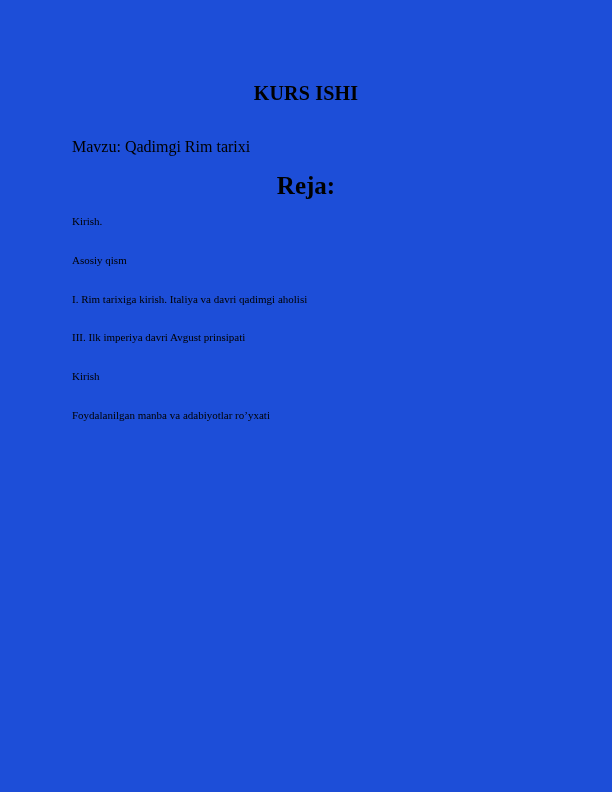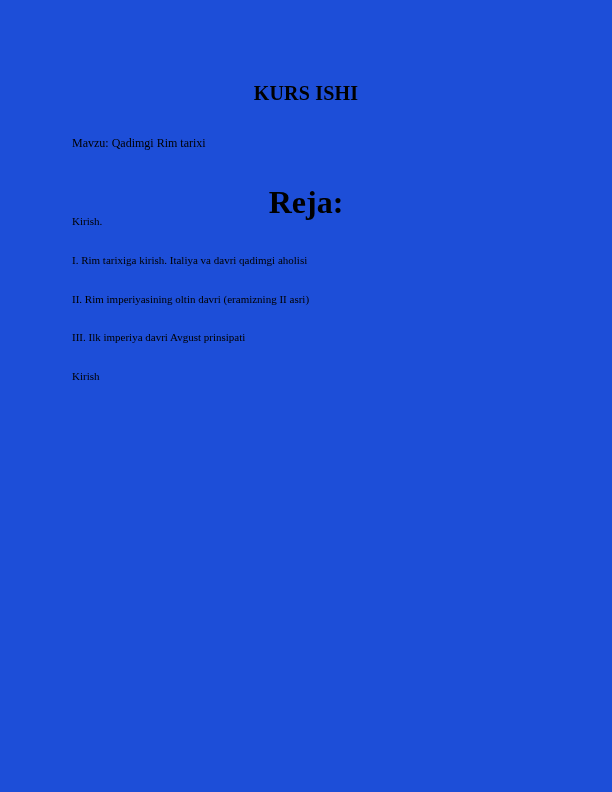--- a/index.html
+++ b/index.html
@@ -48,33 +48,33 @@
     letter-spacing: 0.2px;
   }
 
   
   .subject-line {
     position: absolute;
     left: 0;
     top: 121px;
     width: 468px;
     text-align: left;
-    font-size: 12px;
+    font-size: 16px;
     font-weight: normal;
     line-height: 20px;
   }
 
   
   .section-heading {
     position: absolute;
     left: 0;
-    top: 160px;
+    top: 150px;
     width: 468px;
     text-align: center;
-    font-size: 32px;
+    font-size: 25px;
     font-weight: bold;
     line-height: 30px;
   }
 
   
   .plan-list {
     position: absolute;
     left: 0;
     top: 211px;
     width: 468px;
@@ -98,20 +98,21 @@
   <div class="content">
 
     <h1 class="doc-title">KURS ISHI</h1>
 
     <p class="subject-line">Mavzu: Qadimgi Rim tarixi</p>
 
     <h2 class="section-heading">Reja:</h2>
 
     <ul class="plan-list">
       <li class="plan-item">Kirish.</li>
+      <li class="plan-item">Asosiy qism</li>
       <li class="plan-item">I. Rim tarixiga kirish. Italiya va davri qadimgi aholisi</li>
-      <li class="plan-item">II. Rim imperiyasining oltin davri (eramizning II asri)</li>
       <li class="plan-item">III. Ilk imperiya davri Avgust prinsipati</li>
       <li class="plan-item">Kirish</li>
+      <li class="plan-item">Foydalanilgan manba va adabiyotlar ro’yxati</li>
     </ul>
 
   </div>
 </div>
 
 </body></html>

